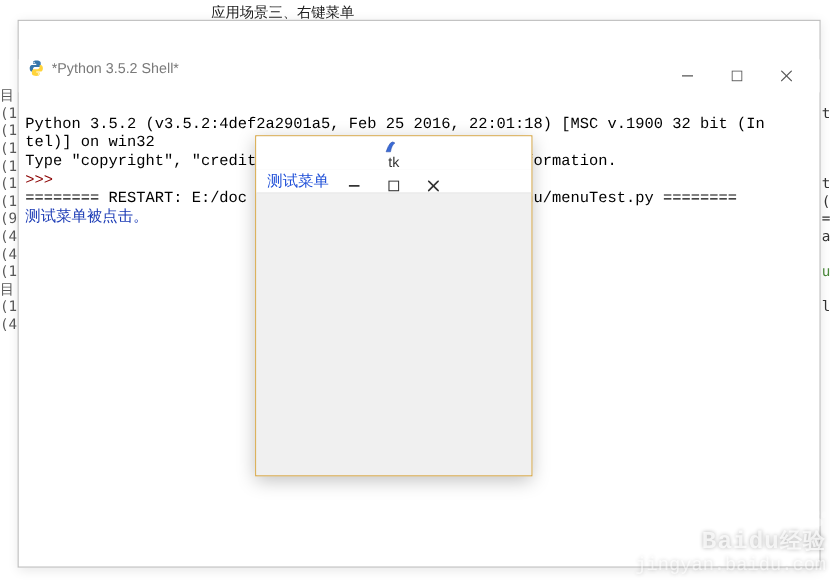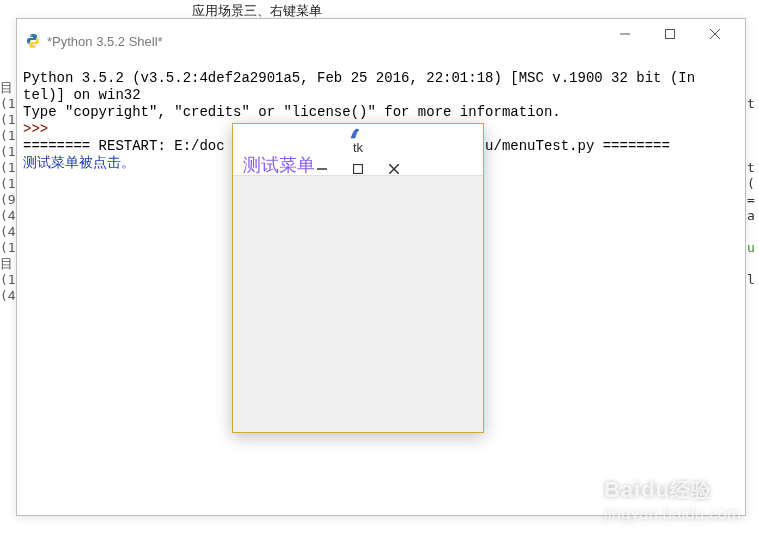--- a/index.html
+++ b/index.html
@@ -56,23 +56,24 @@
       top: 18px;
       width: 730px;
       height: 498px;
       background: #fff;
       border: 1px solid #bdbdbd;
       box-shadow: 0 2px 10px rgba(0,0,0,0.1);
     }
     .titlebar {
       height: 30px;
       display: flex;
-      align-items: flex-end;
+      align-items: flex-start;
       padding: 0 8px;
       background: #fff;
+      margin-top: 35px;
     }
     .titlebar .app-icon {
       width: 16px; height: 16px;
       margin-right: 6px;
       display: inline-flex;
     }
     .titlebar .title {
       font-size: 13px;
       color: #7a7a7a;
       flex: 1;
@@ -157,35 +158,35 @@
     .tk-btn svg { width: 10px; height: 10px; }
     .tk-menubar {
       height: 22px;
       background: #fff;
       border-bottom: 1px solid #e0e0e0;
       display: flex;
       align-items: center;
       padding: 0 6px;
     }
     .tk-menubar span {
-      font-size: 18px;
-      color: #8b5cf6;
+      font-size: 14px;
+      color: #1d4ed8;
       padding: 0 4px;
     }
     .tk-body {
       background: #f0f0f0;
       height: calc(100% - 52px);
     }
     .watermark {
       position: absolute;
-      right: 18px;
+      right: 8px;
       bottom: 10px;
       color: rgba(255,255,255,0.75);
-      text-align: left;
-      font-family: Liberation Sans, sans-serif;
+      text-align: right;
+      font-family: Liberation Mono, monospace;
       text-shadow: 0 0 4px rgba(0,0,0,0.3);
     }
     .watermark .brand {
       font-size: 22px;
       font-weight: bold;
       letter-spacing: 1px;
     }
     .watermark .brand .cn {
       font-size: 20px;
     }

